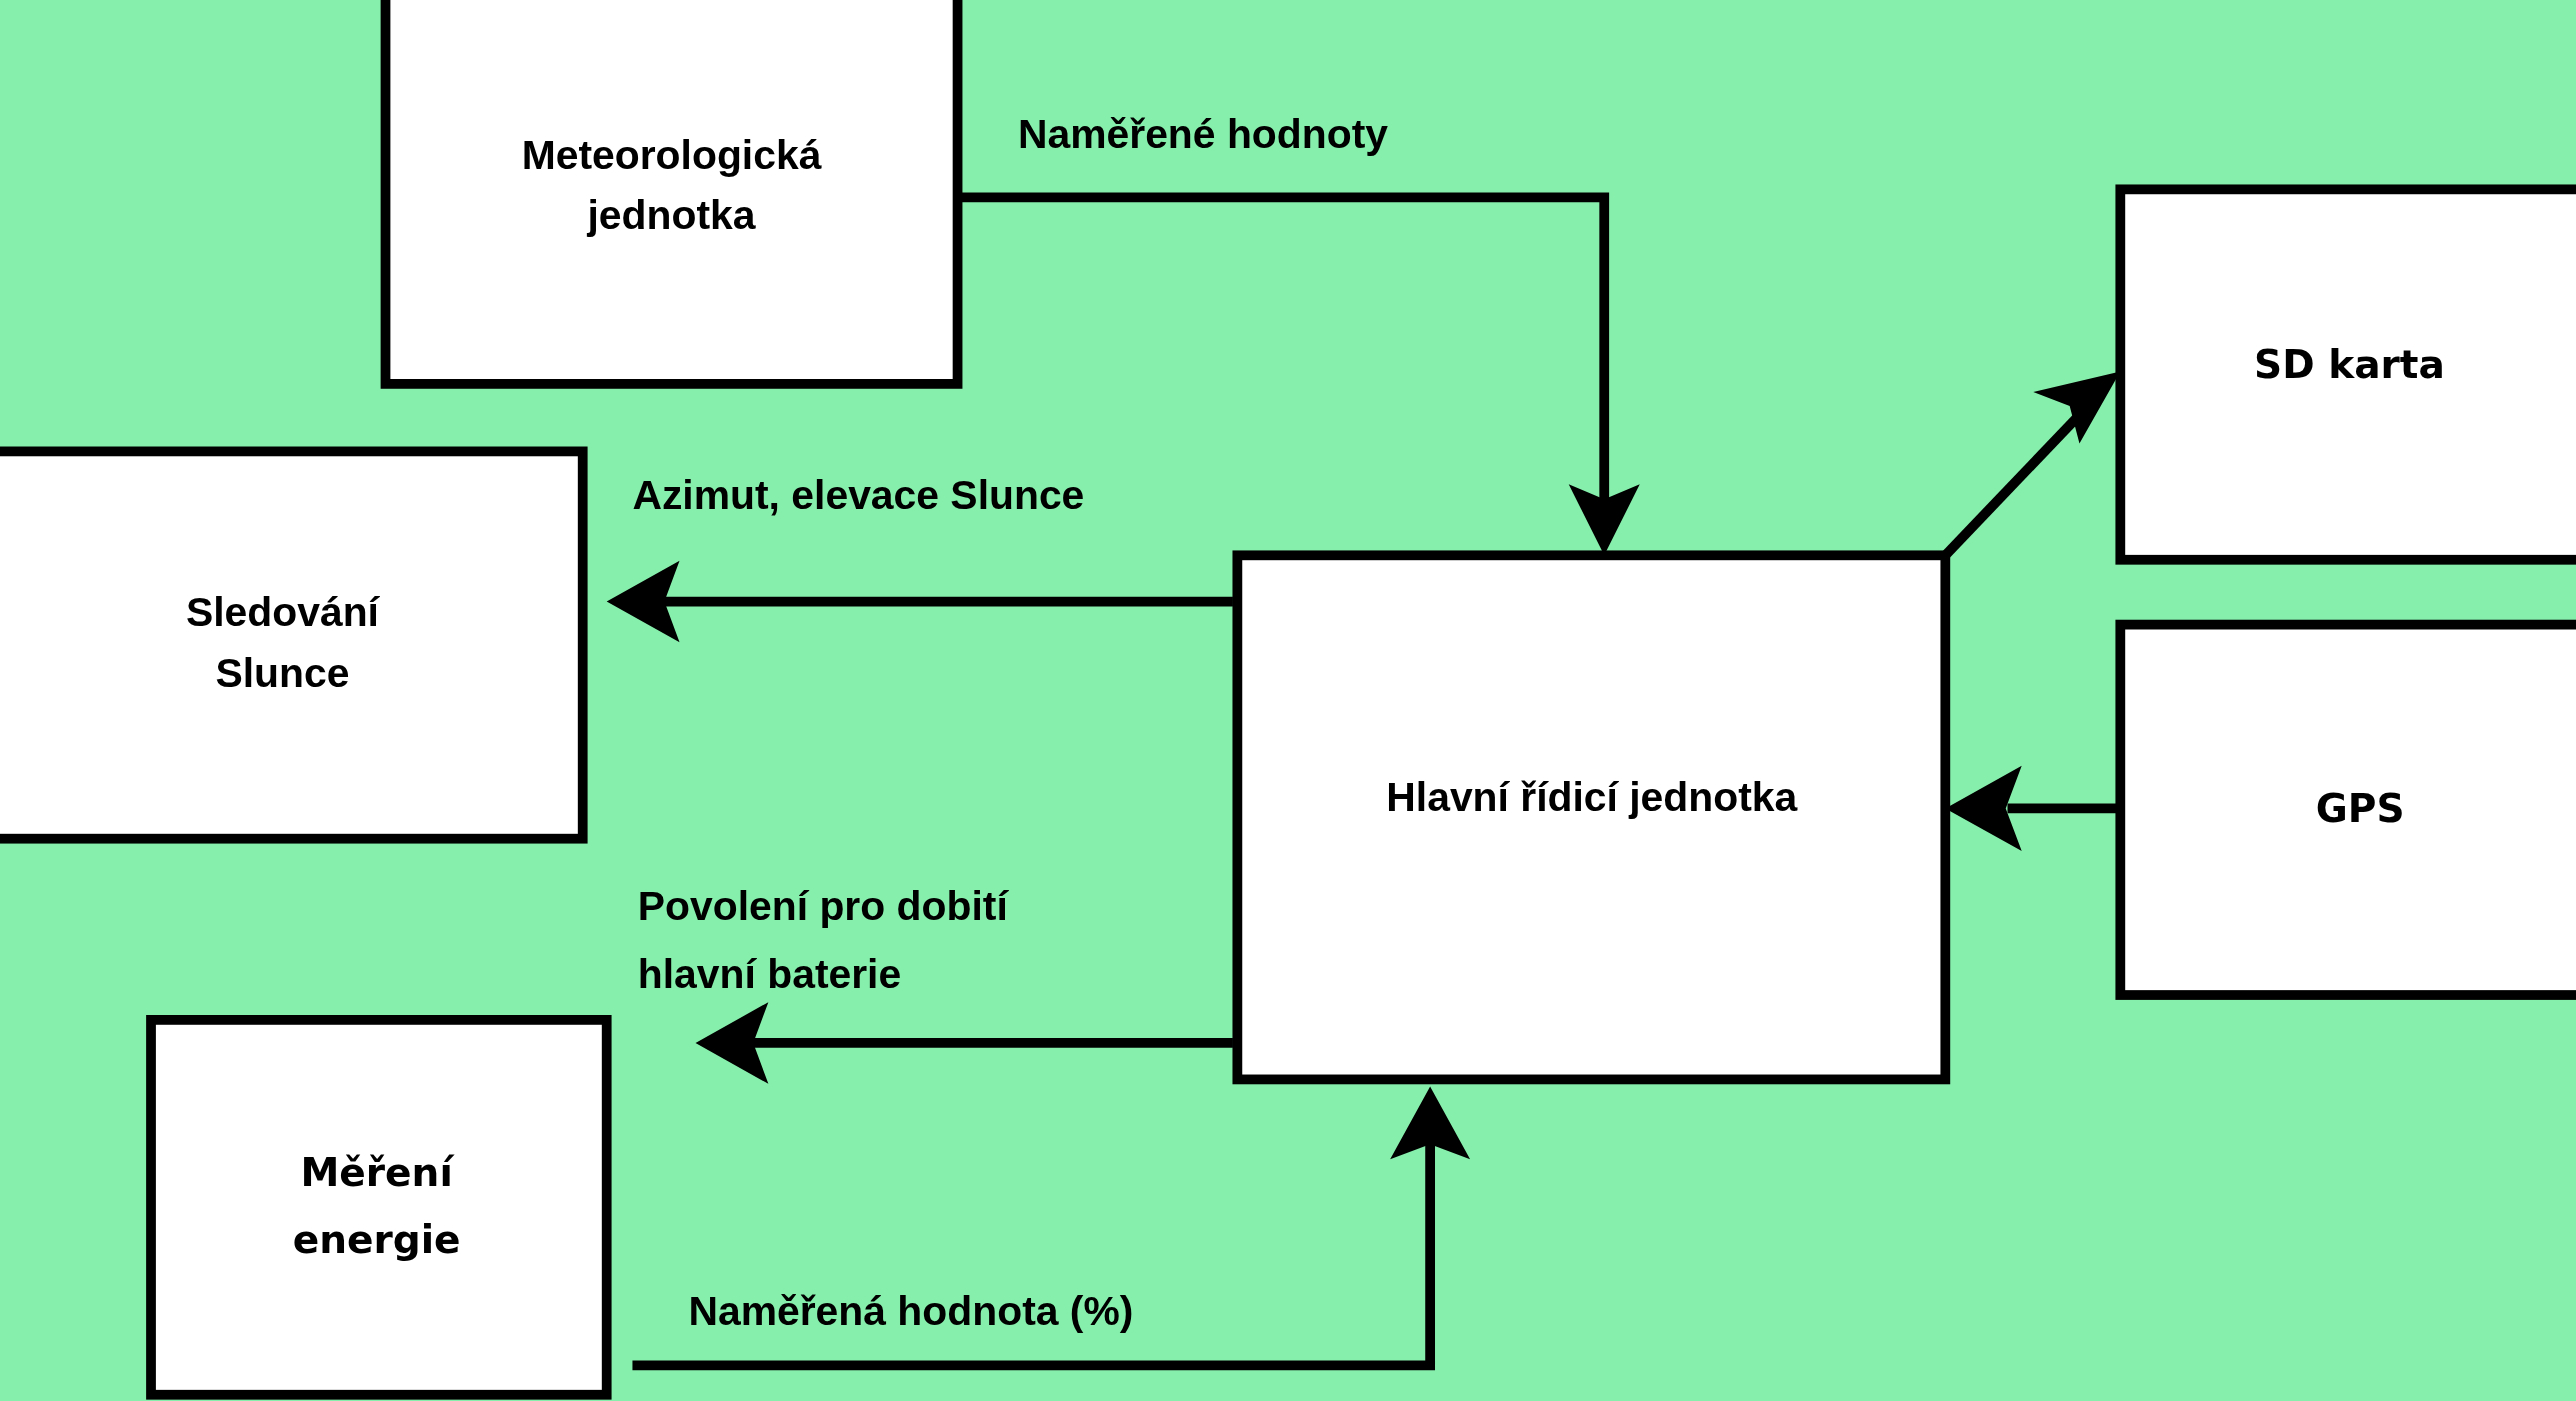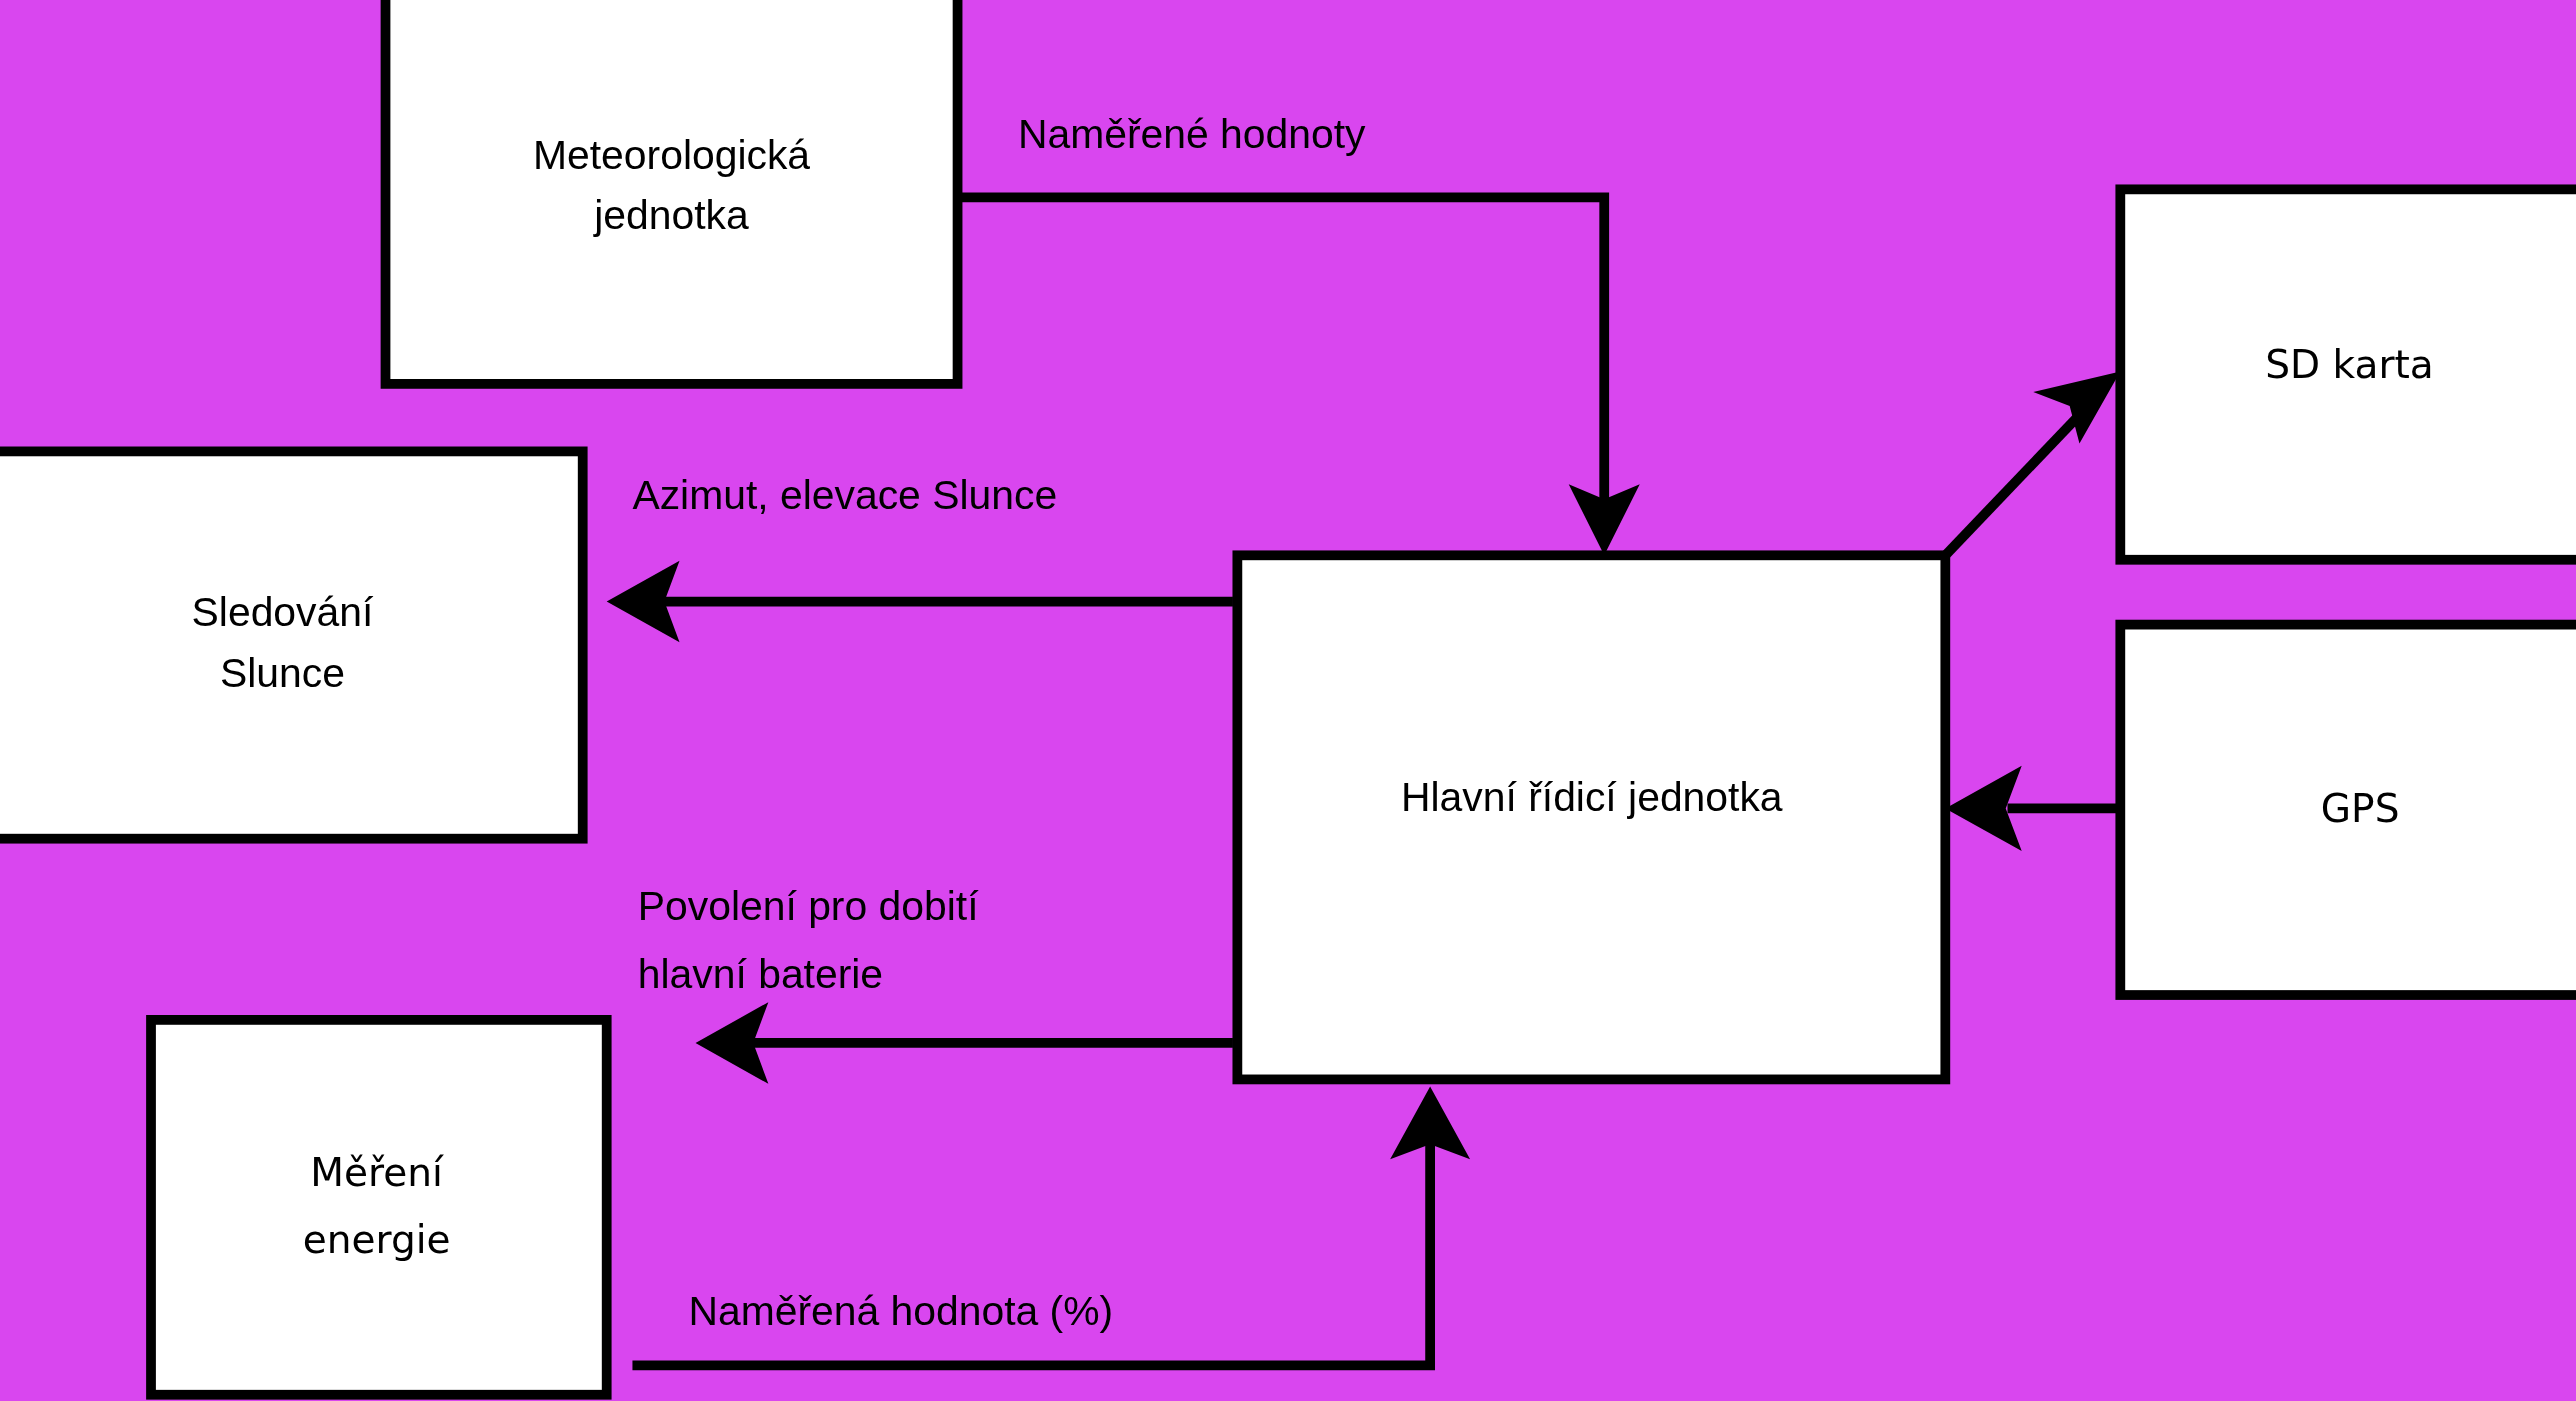--- a/index.html
+++ b/index.html
@@ -4,23 +4,24 @@
 <style>
   html, body {
     margin: 0;
     padding: 0;
     background: #ffffff;
   }
   #canvas {
     position: relative;
     width: 2576px;
     height: 1402px;
-    background: #d946ef;
+    background: #86efac;
     font-family: "Liberation Sans", sans-serif;
     overflow: hidden;
+    font-weight: bold;
   }
   #diagram-svg {
     position: absolute;
     left: 0;
     top: 0;
     width: 2576px;
     height: 1402px;
   }
   .node-label, .edge-label {
     font-family: "Liberation Sans", sans-serif;

